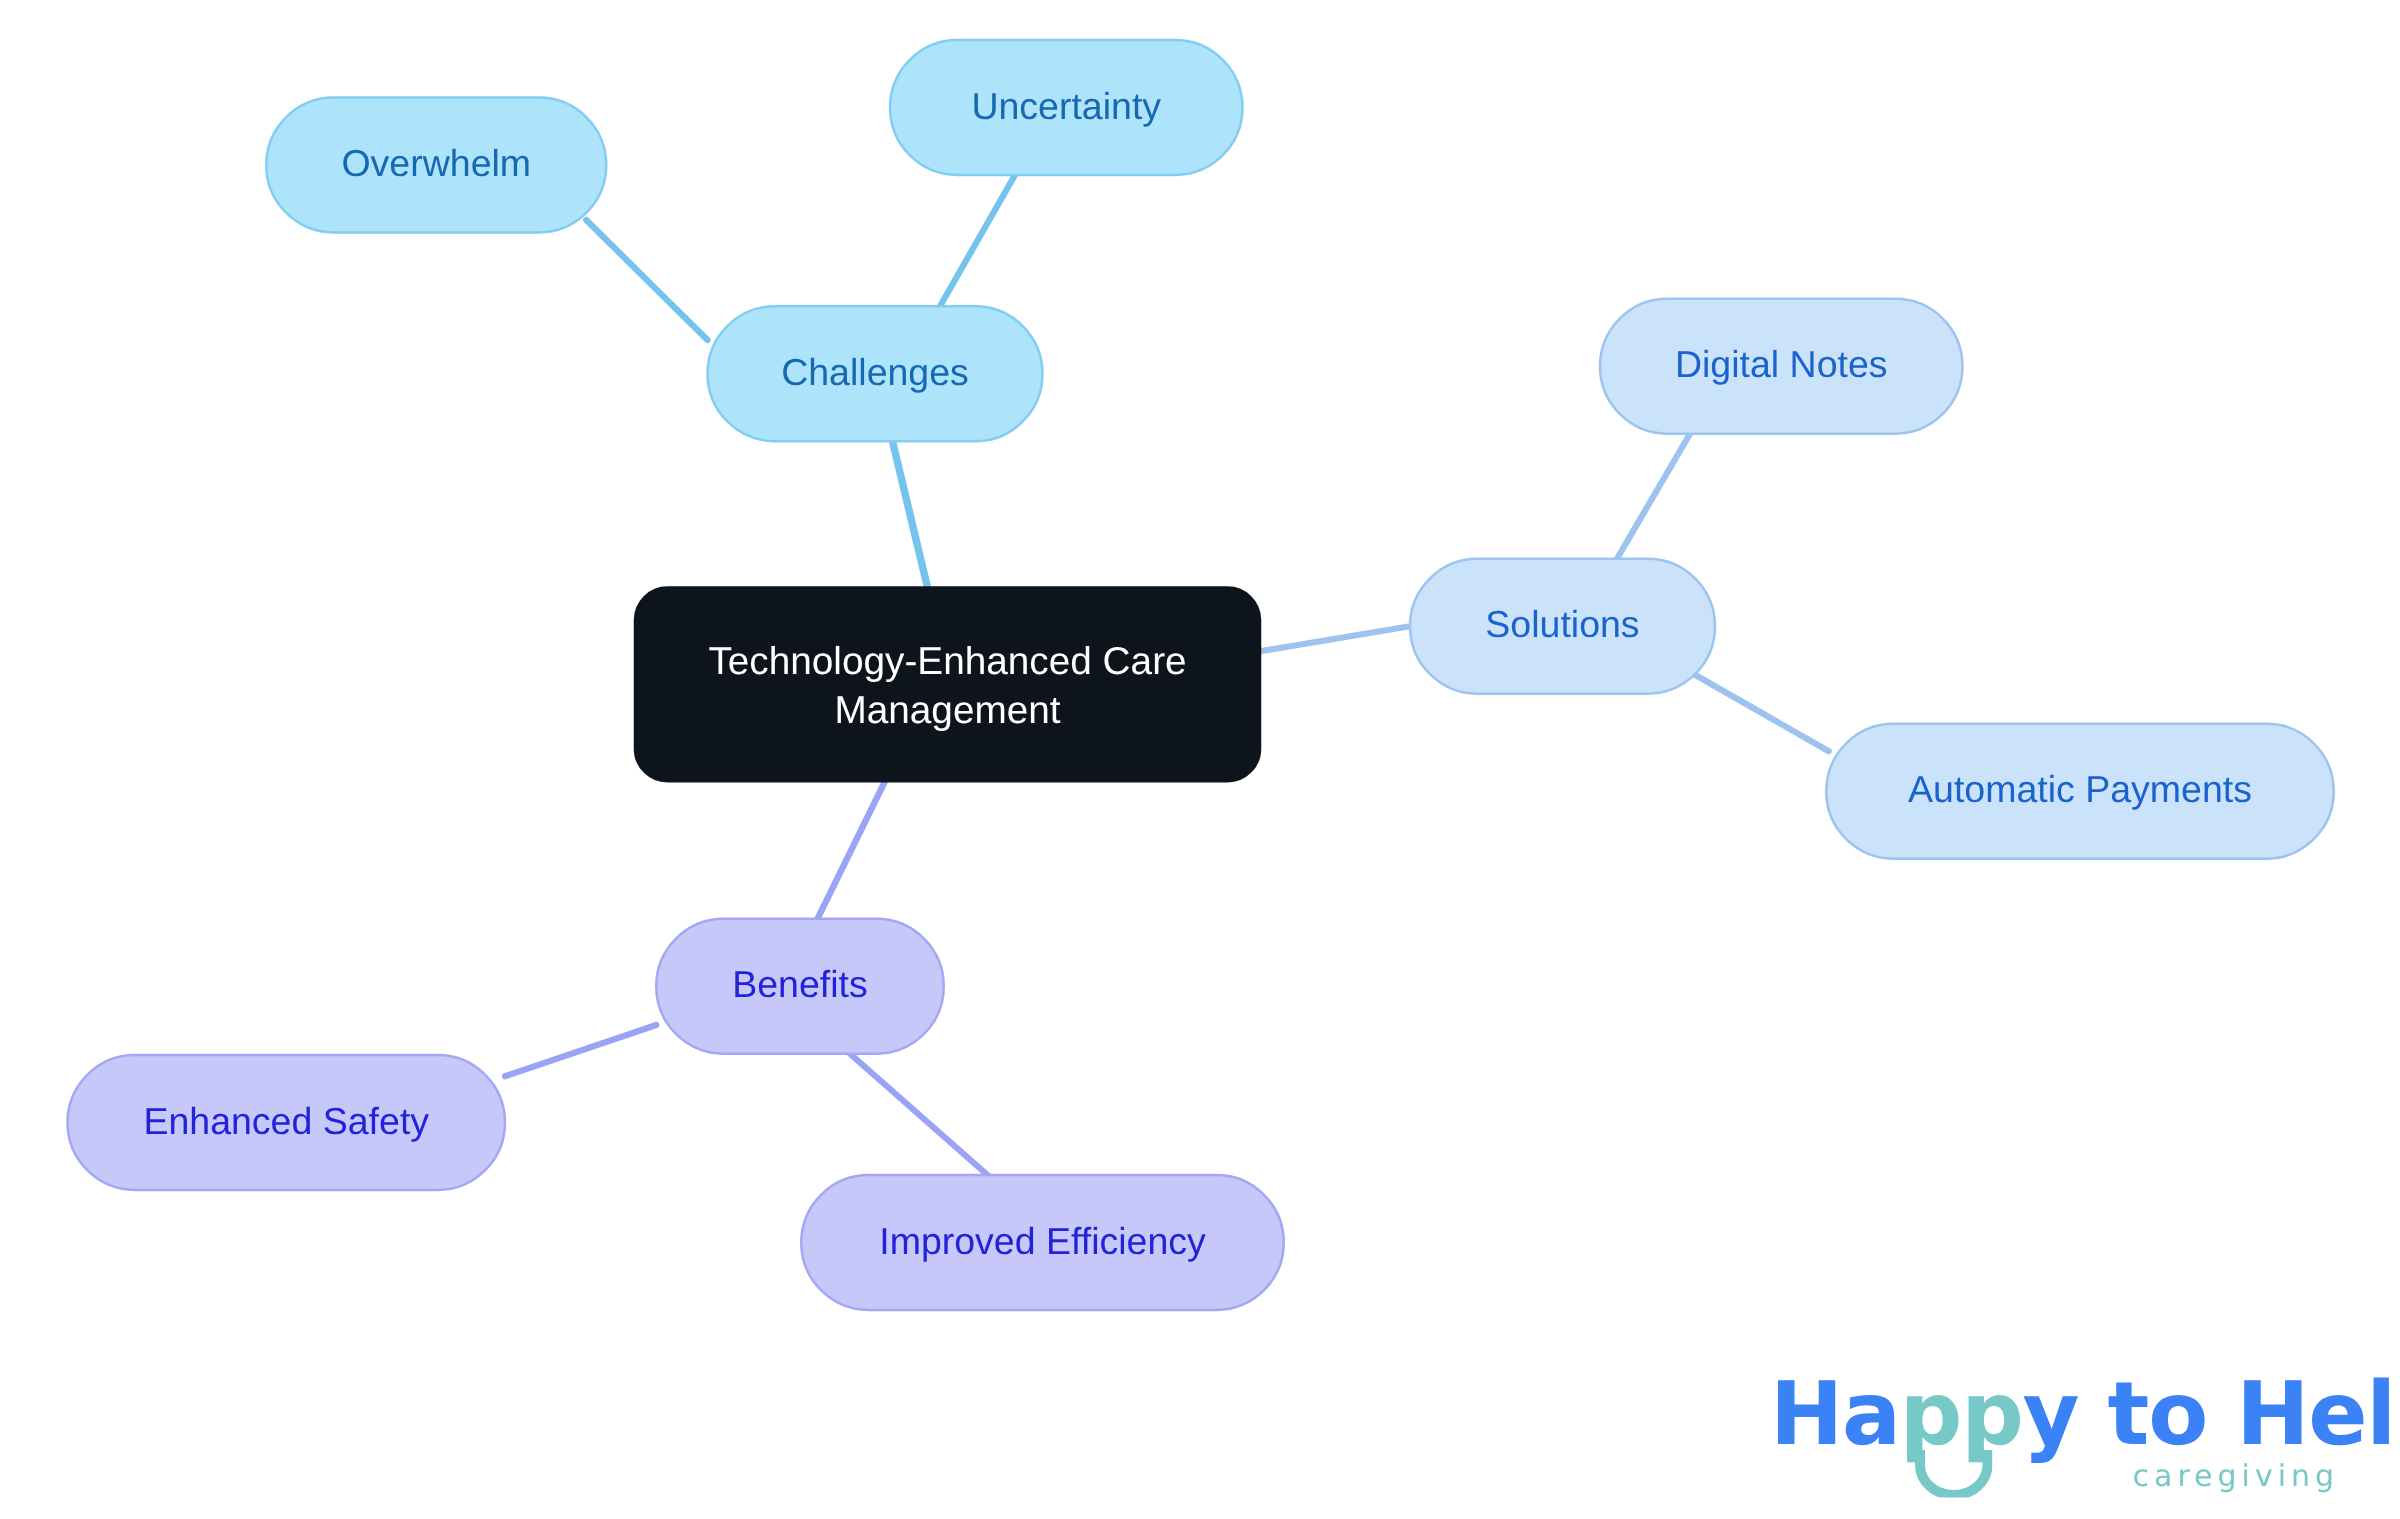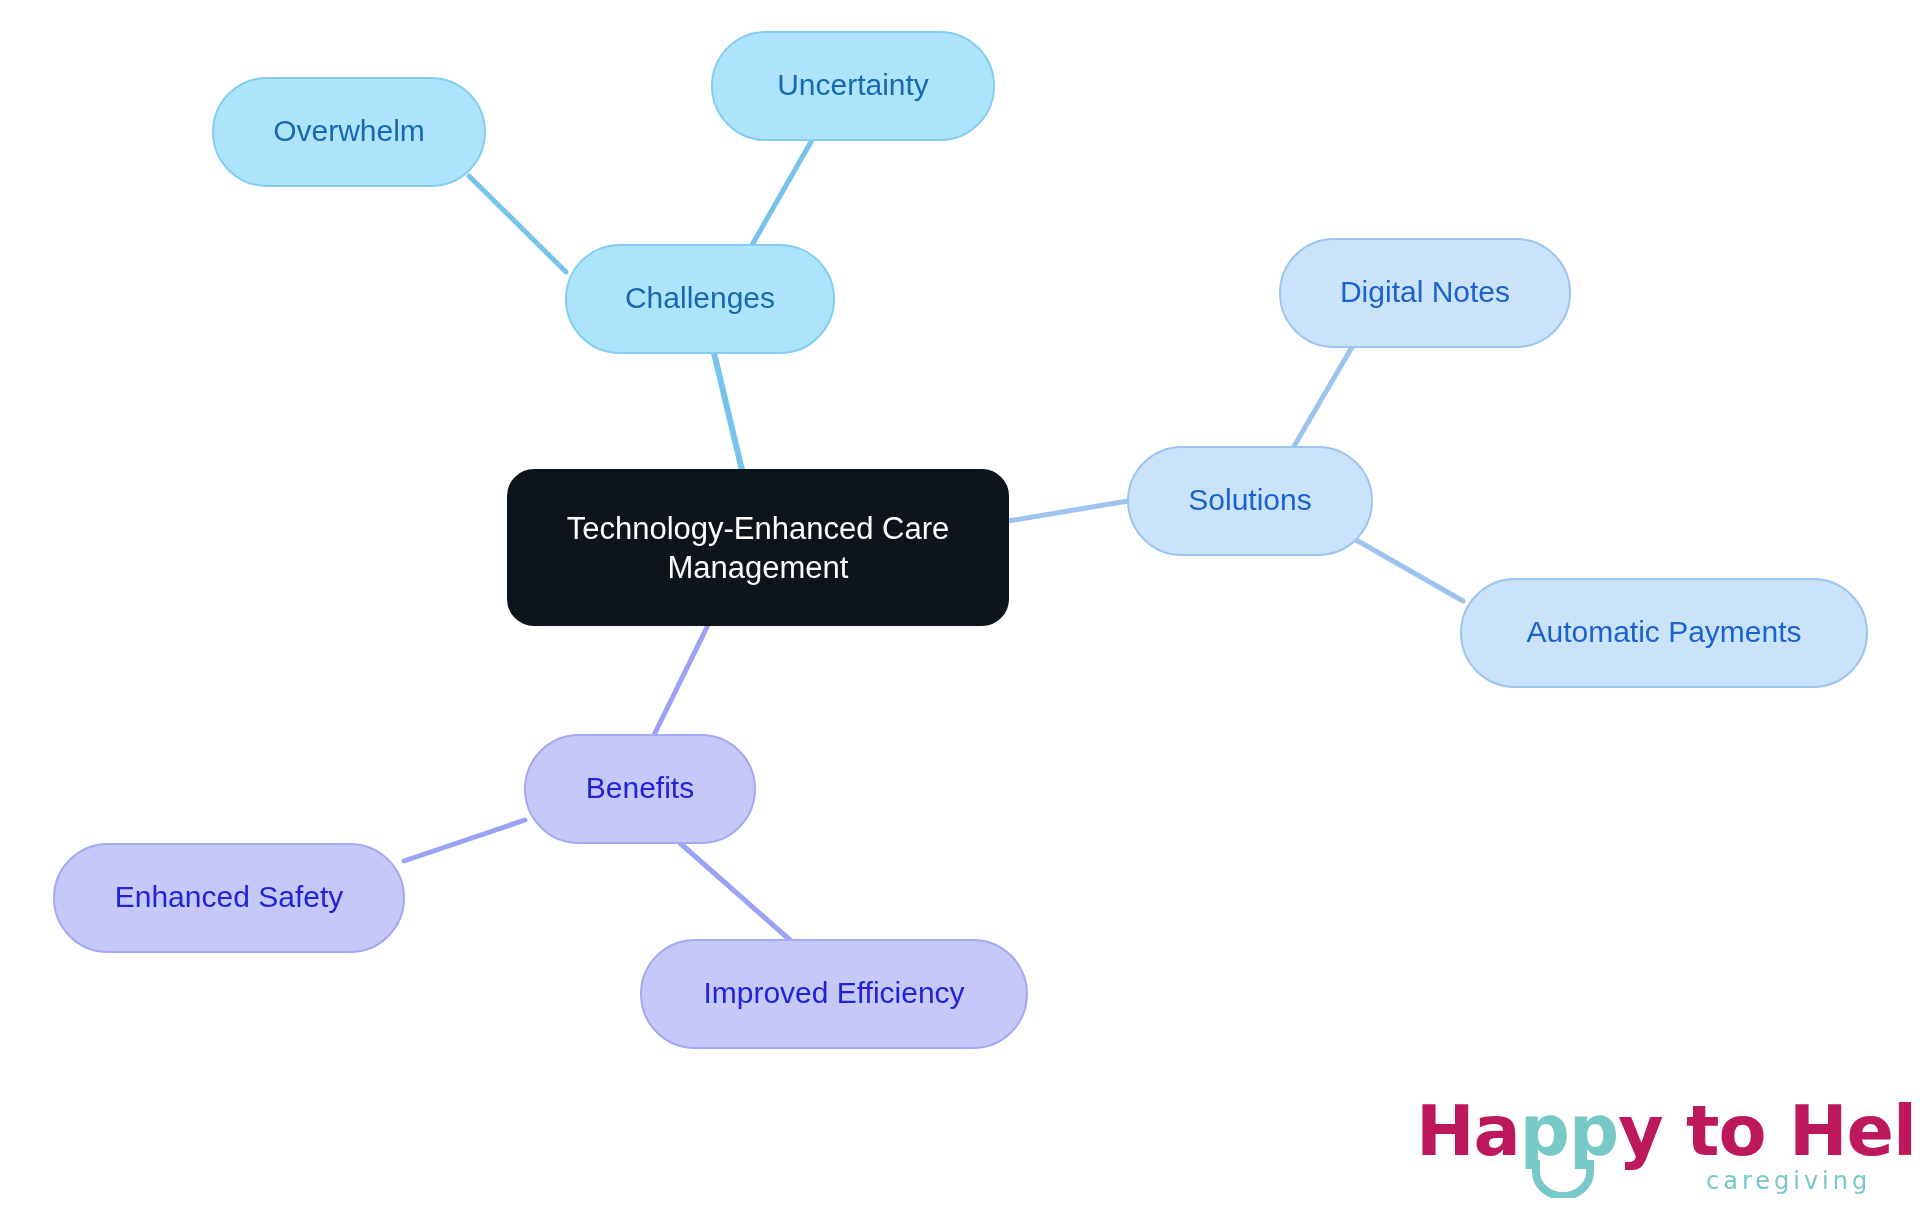--- a/index.html
+++ b/index.html
@@ -61,21 +61,21 @@
     position: absolute;
     left: 12px;
     top: 0px;
     font-family: "DejaVu Sans", sans-serif;
     font-weight: bold;
     font-size: 70px;
     letter-spacing: -1px;
     white-space: nowrap;
     line-height: 78px;
   }
-  .logo-coral { color: #be185d; }
+  .logo-coral { color: #3b82f6; }
   .logo-teal  { color: #77C9C7; }
   .logo-sub {
     position: absolute;
     left: 302px;
     top: 72px;
     font-family: "DejaVu Sans", sans-serif;
     font-size: 24px;
     letter-spacing: 4px;
     color: #77C9C7;
     line-height: 34px;

